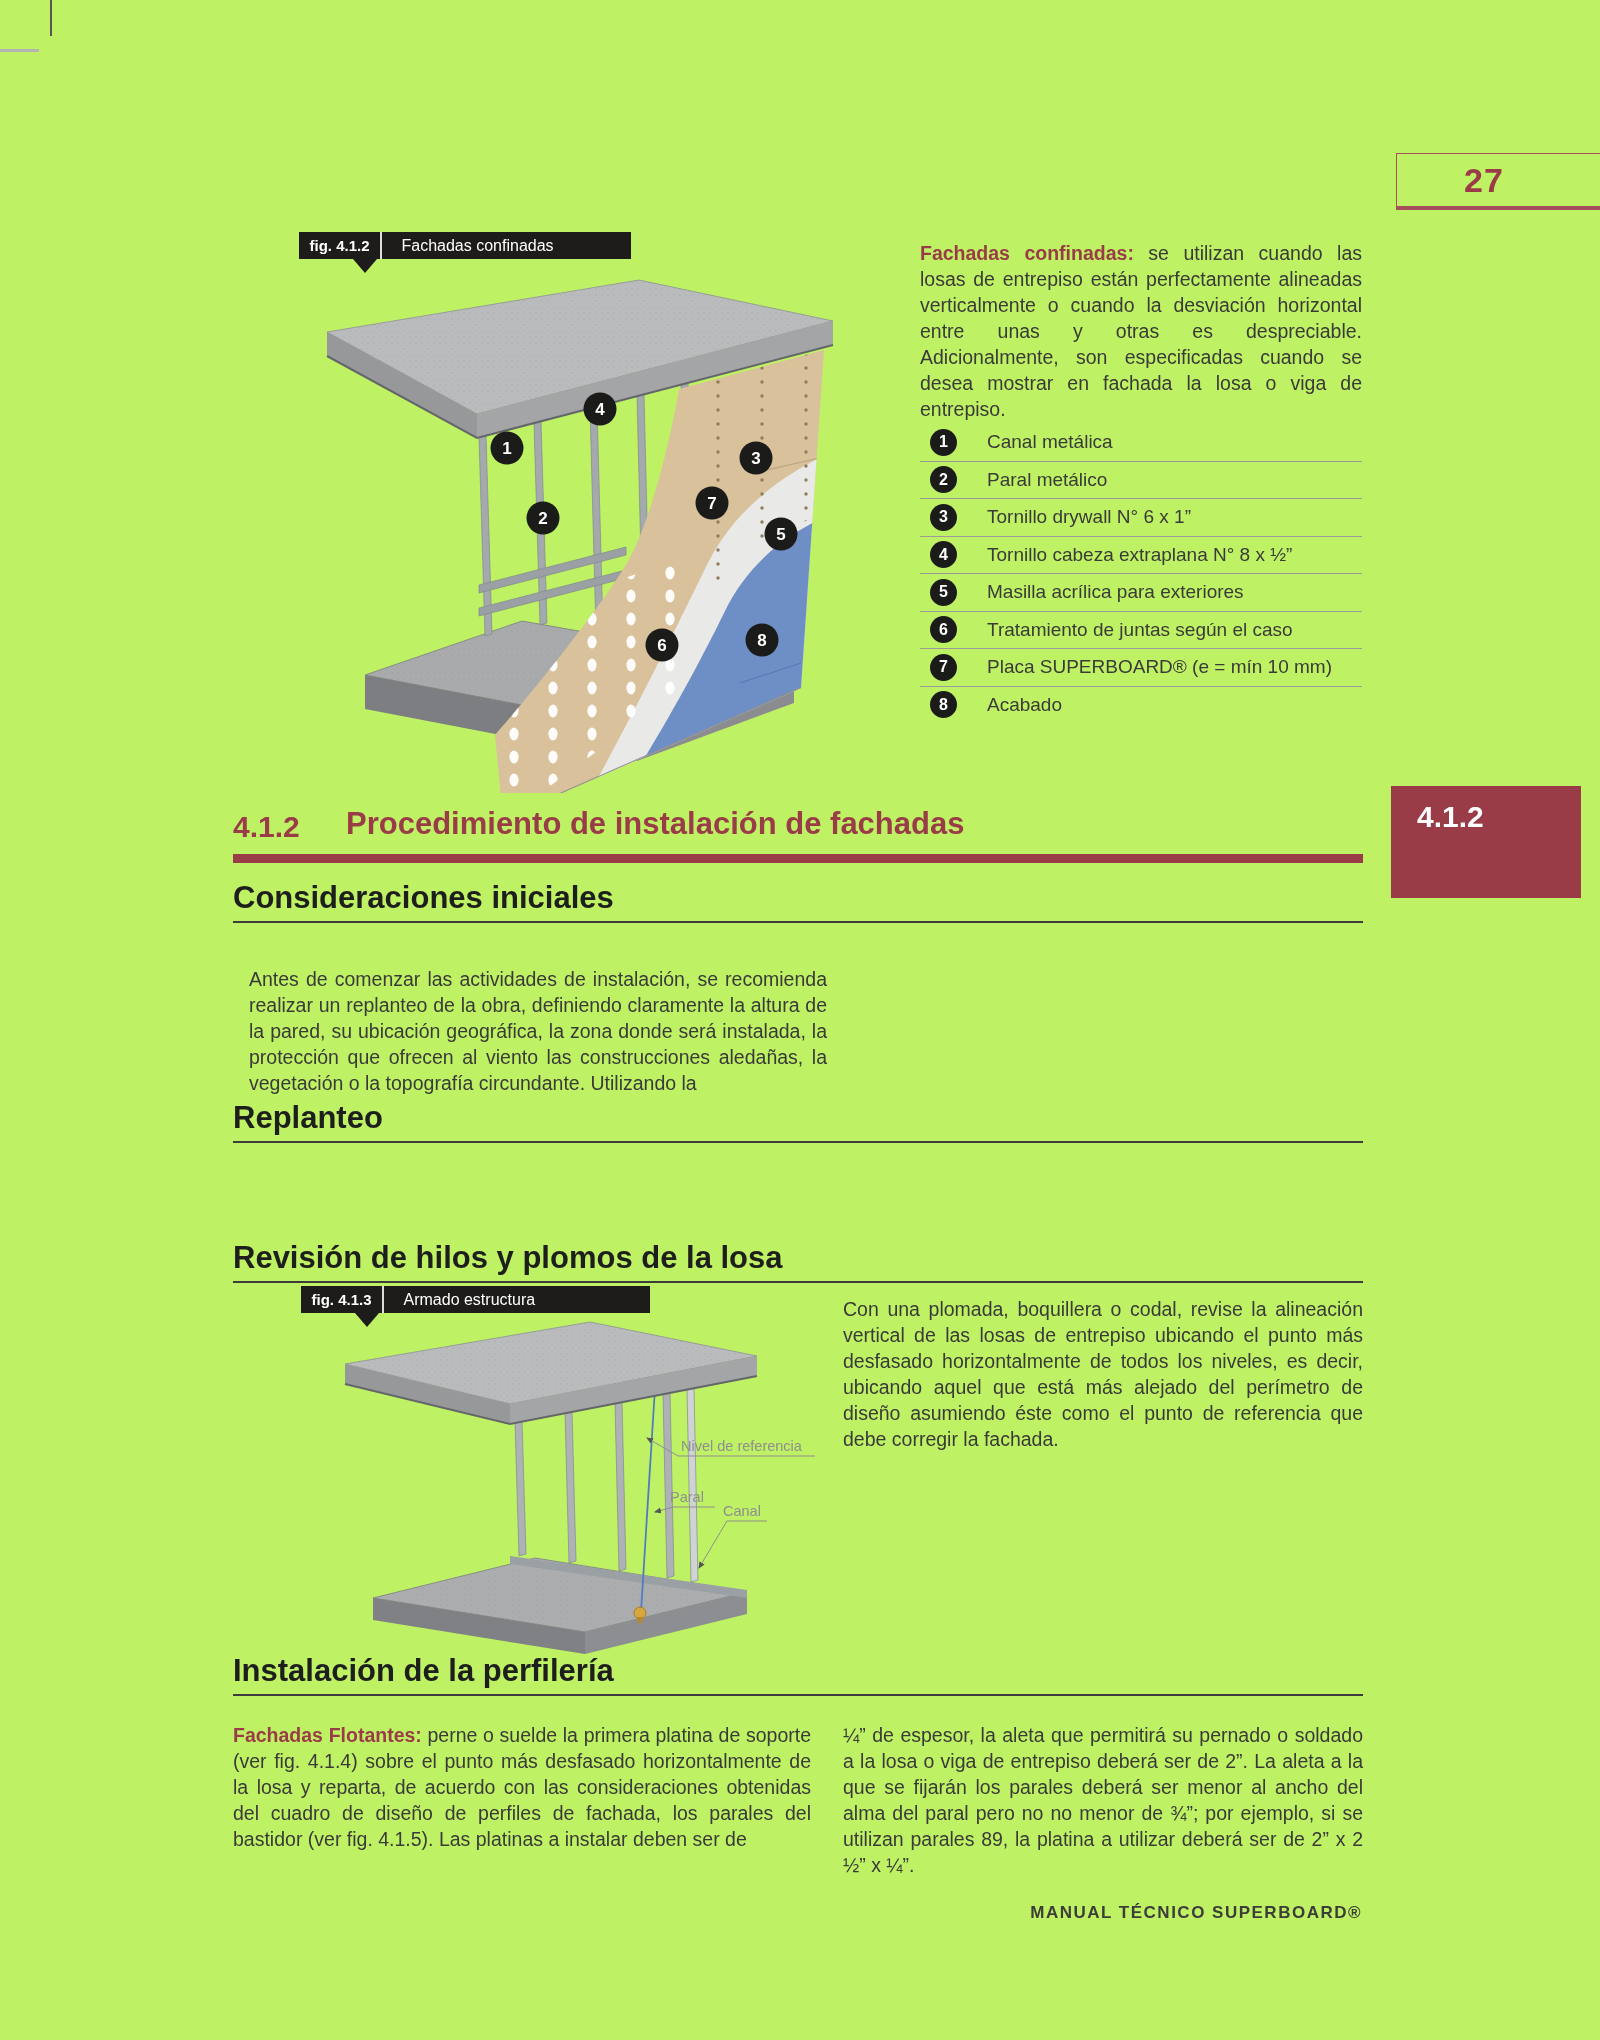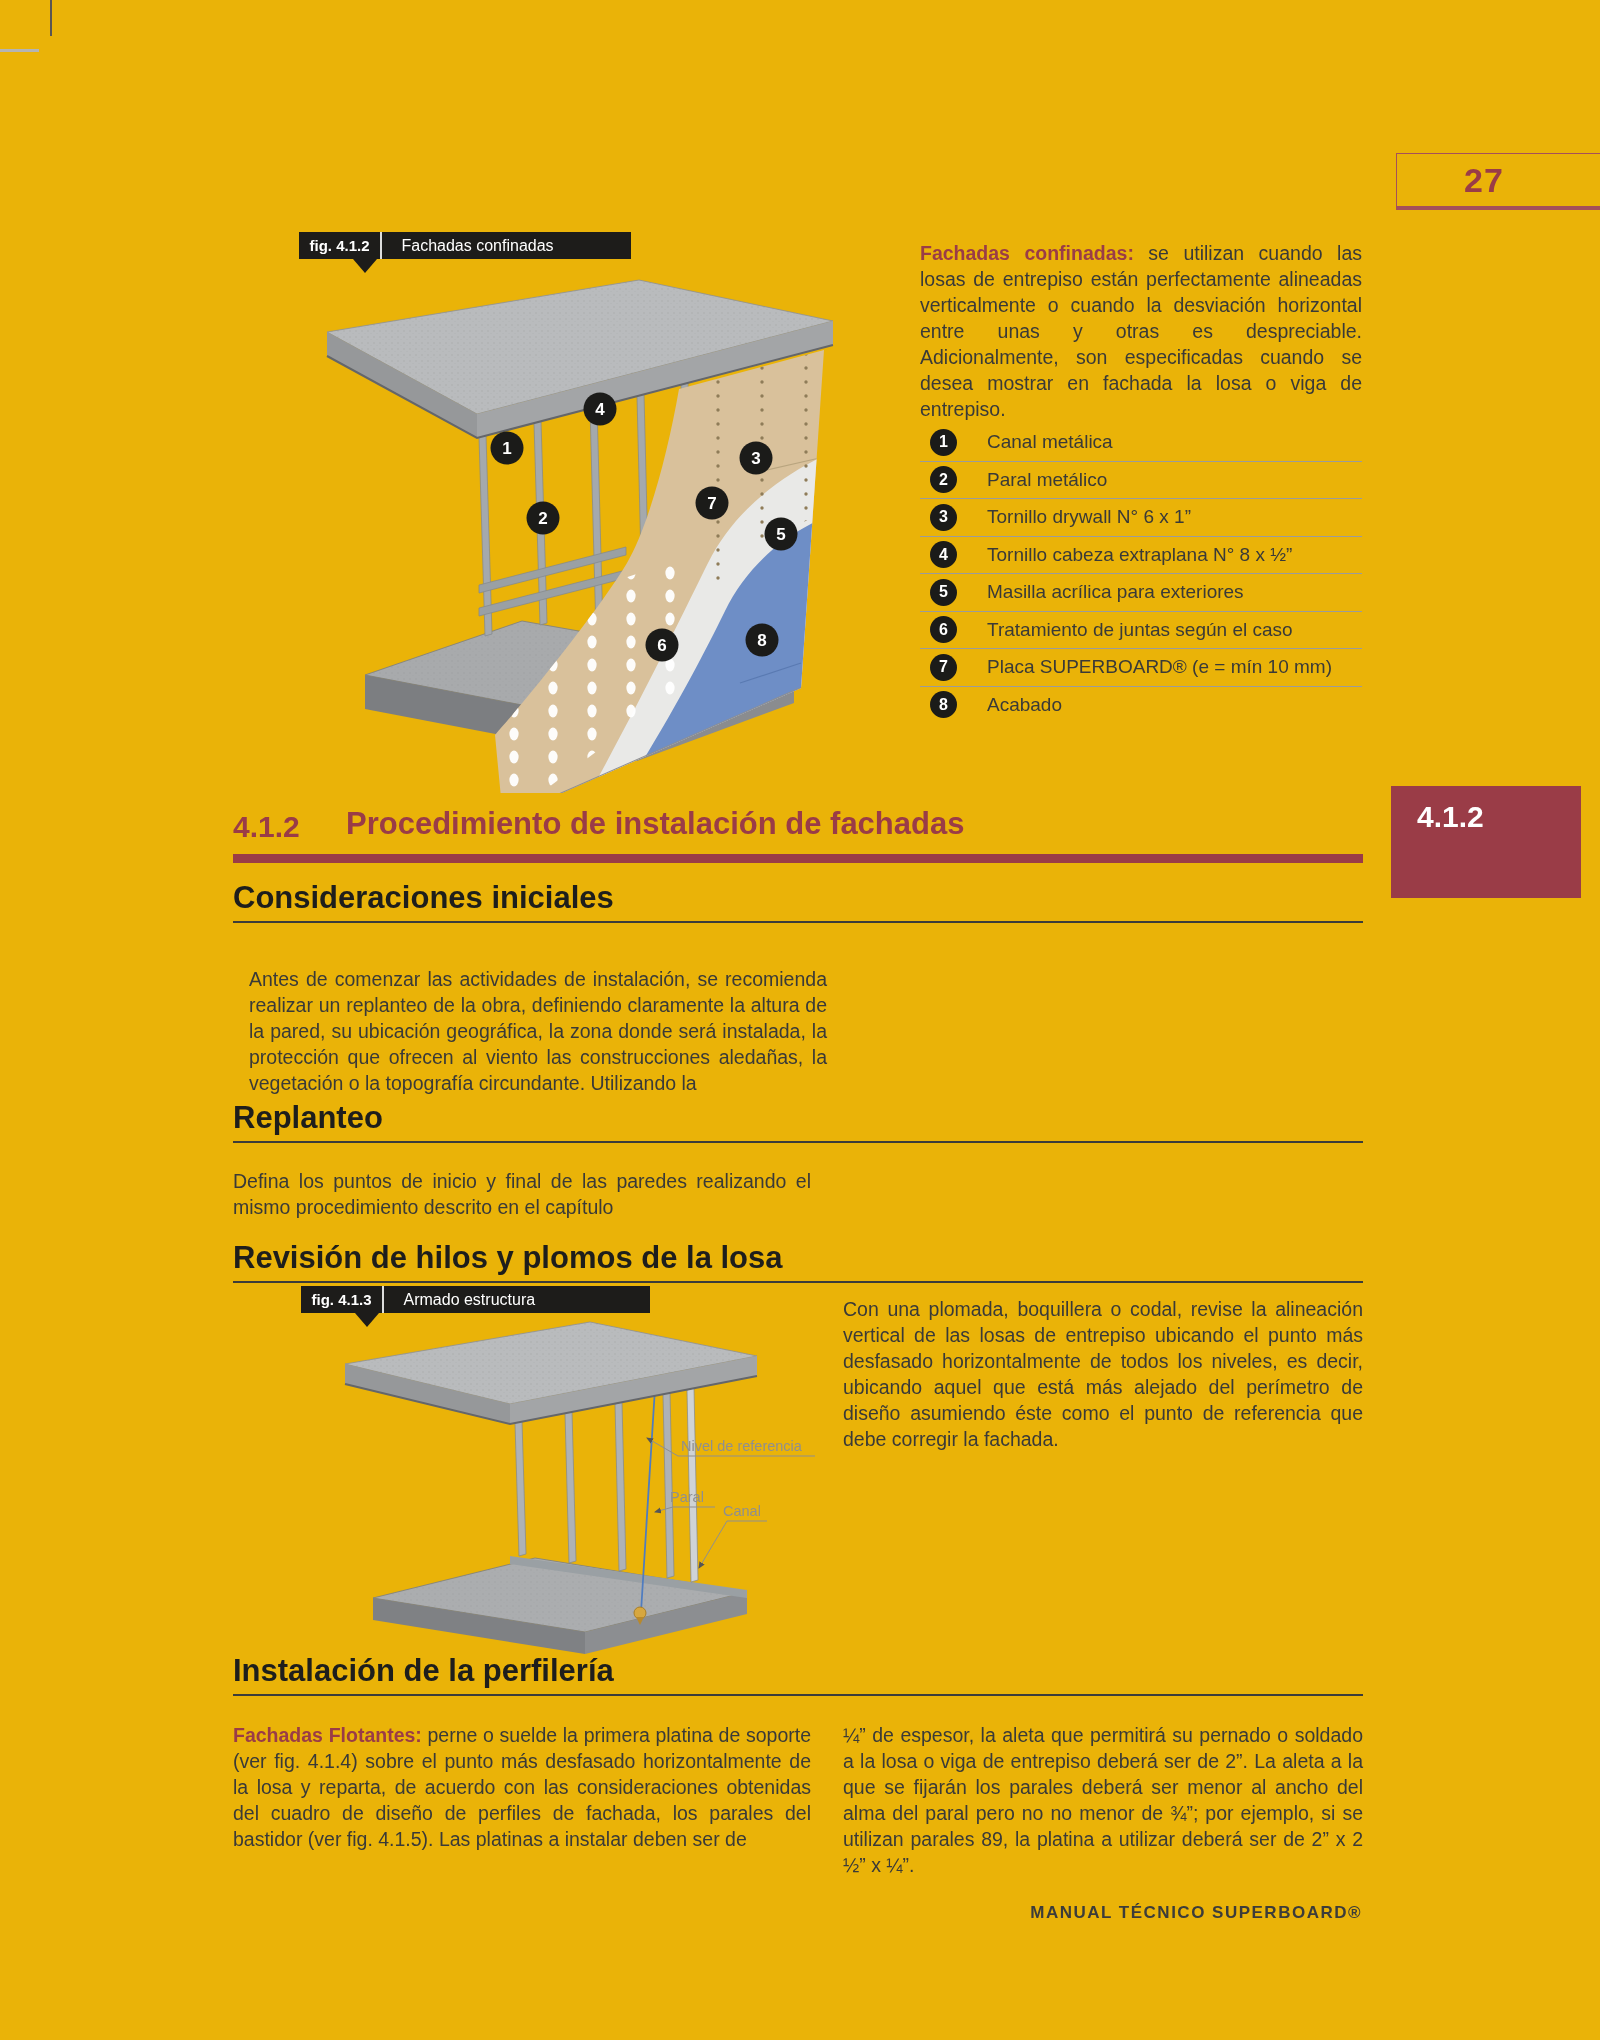--- a/index.html
+++ b/index.html
@@ -1,17 +1,17 @@
 <!DOCTYPE html>
 <html><head>
 <meta charset="utf-8">
 <style>
   html,body{margin:0;padding:0;background:#ffffff;}
   .page{
-    position:relative;width:1600px;height:2040px;background:#eab308;
+    position:relative;width:1600px;height:2040px;background:#bef264;
     font-family:"Liberation Sans", sans-serif;color:#3a3a38;overflow:hidden;
   }
   
   .crop-v{position:absolute;left:50px;top:0;width:2px;height:36px;background:#5a5553;}
   .crop-h{position:absolute;left:0;top:49px;width:39px;height:3px;background:#b4b4b4;}
   
   .pagenum-box{
     position:absolute;left:1396px;top:153px;width:210px;height:57px;
     border:1.5px solid #a5505a;border-bottom:4px solid #a5505a;box-sizing:border-box;
     display:flex;align-items:center;justify-content:center;padding-right:34px;
@@ -199,21 +199,20 @@
   <div class="sec-tab">
     <span class="t">4.1.2</span>
   </div>
 
   <div class="subhead" style="top:880px;">Consideraciones iniciales</div>
   <div class="subrule" style="top:921px;"></div>
   <p class="col left" style="top:950px;margin:16px;">Antes de comenzar las actividades de instalación, se recomienda realizar un replanteo de la obra, definiendo claramente la altura de la pared, su ubicación geográfica, la zona donde será instalada, la protección que ofrecen al viento las construcciones aledañas, la vegetación o la topografía circundante. Utilizando la</p>
 
   <div class="subhead" style="top:1100px;">Replanteo</div>
   <div class="subrule" style="top:1141px;"></div>
-  <p class="col left" style="top:1168px;margin:0;">Defina los puntos de inicio y final de las paredes realizando el mismo procedimiento descrito en el capítulo</p>
 
   <div class="subhead" style="top:1240px;">Revisión de hilos y plomos de la losa</div>
   <div class="subrule" style="top:1281px;"></div>
 
   <div class="figbar" style="left:301px;top:1286px;width:349px;">
     <span class="seg1">fig. 4.1.3</span>
     <span class="divider"></span>
     <span class="seg2">Armado estructura</span>
     <span class="pointer"></span>
   </div>

